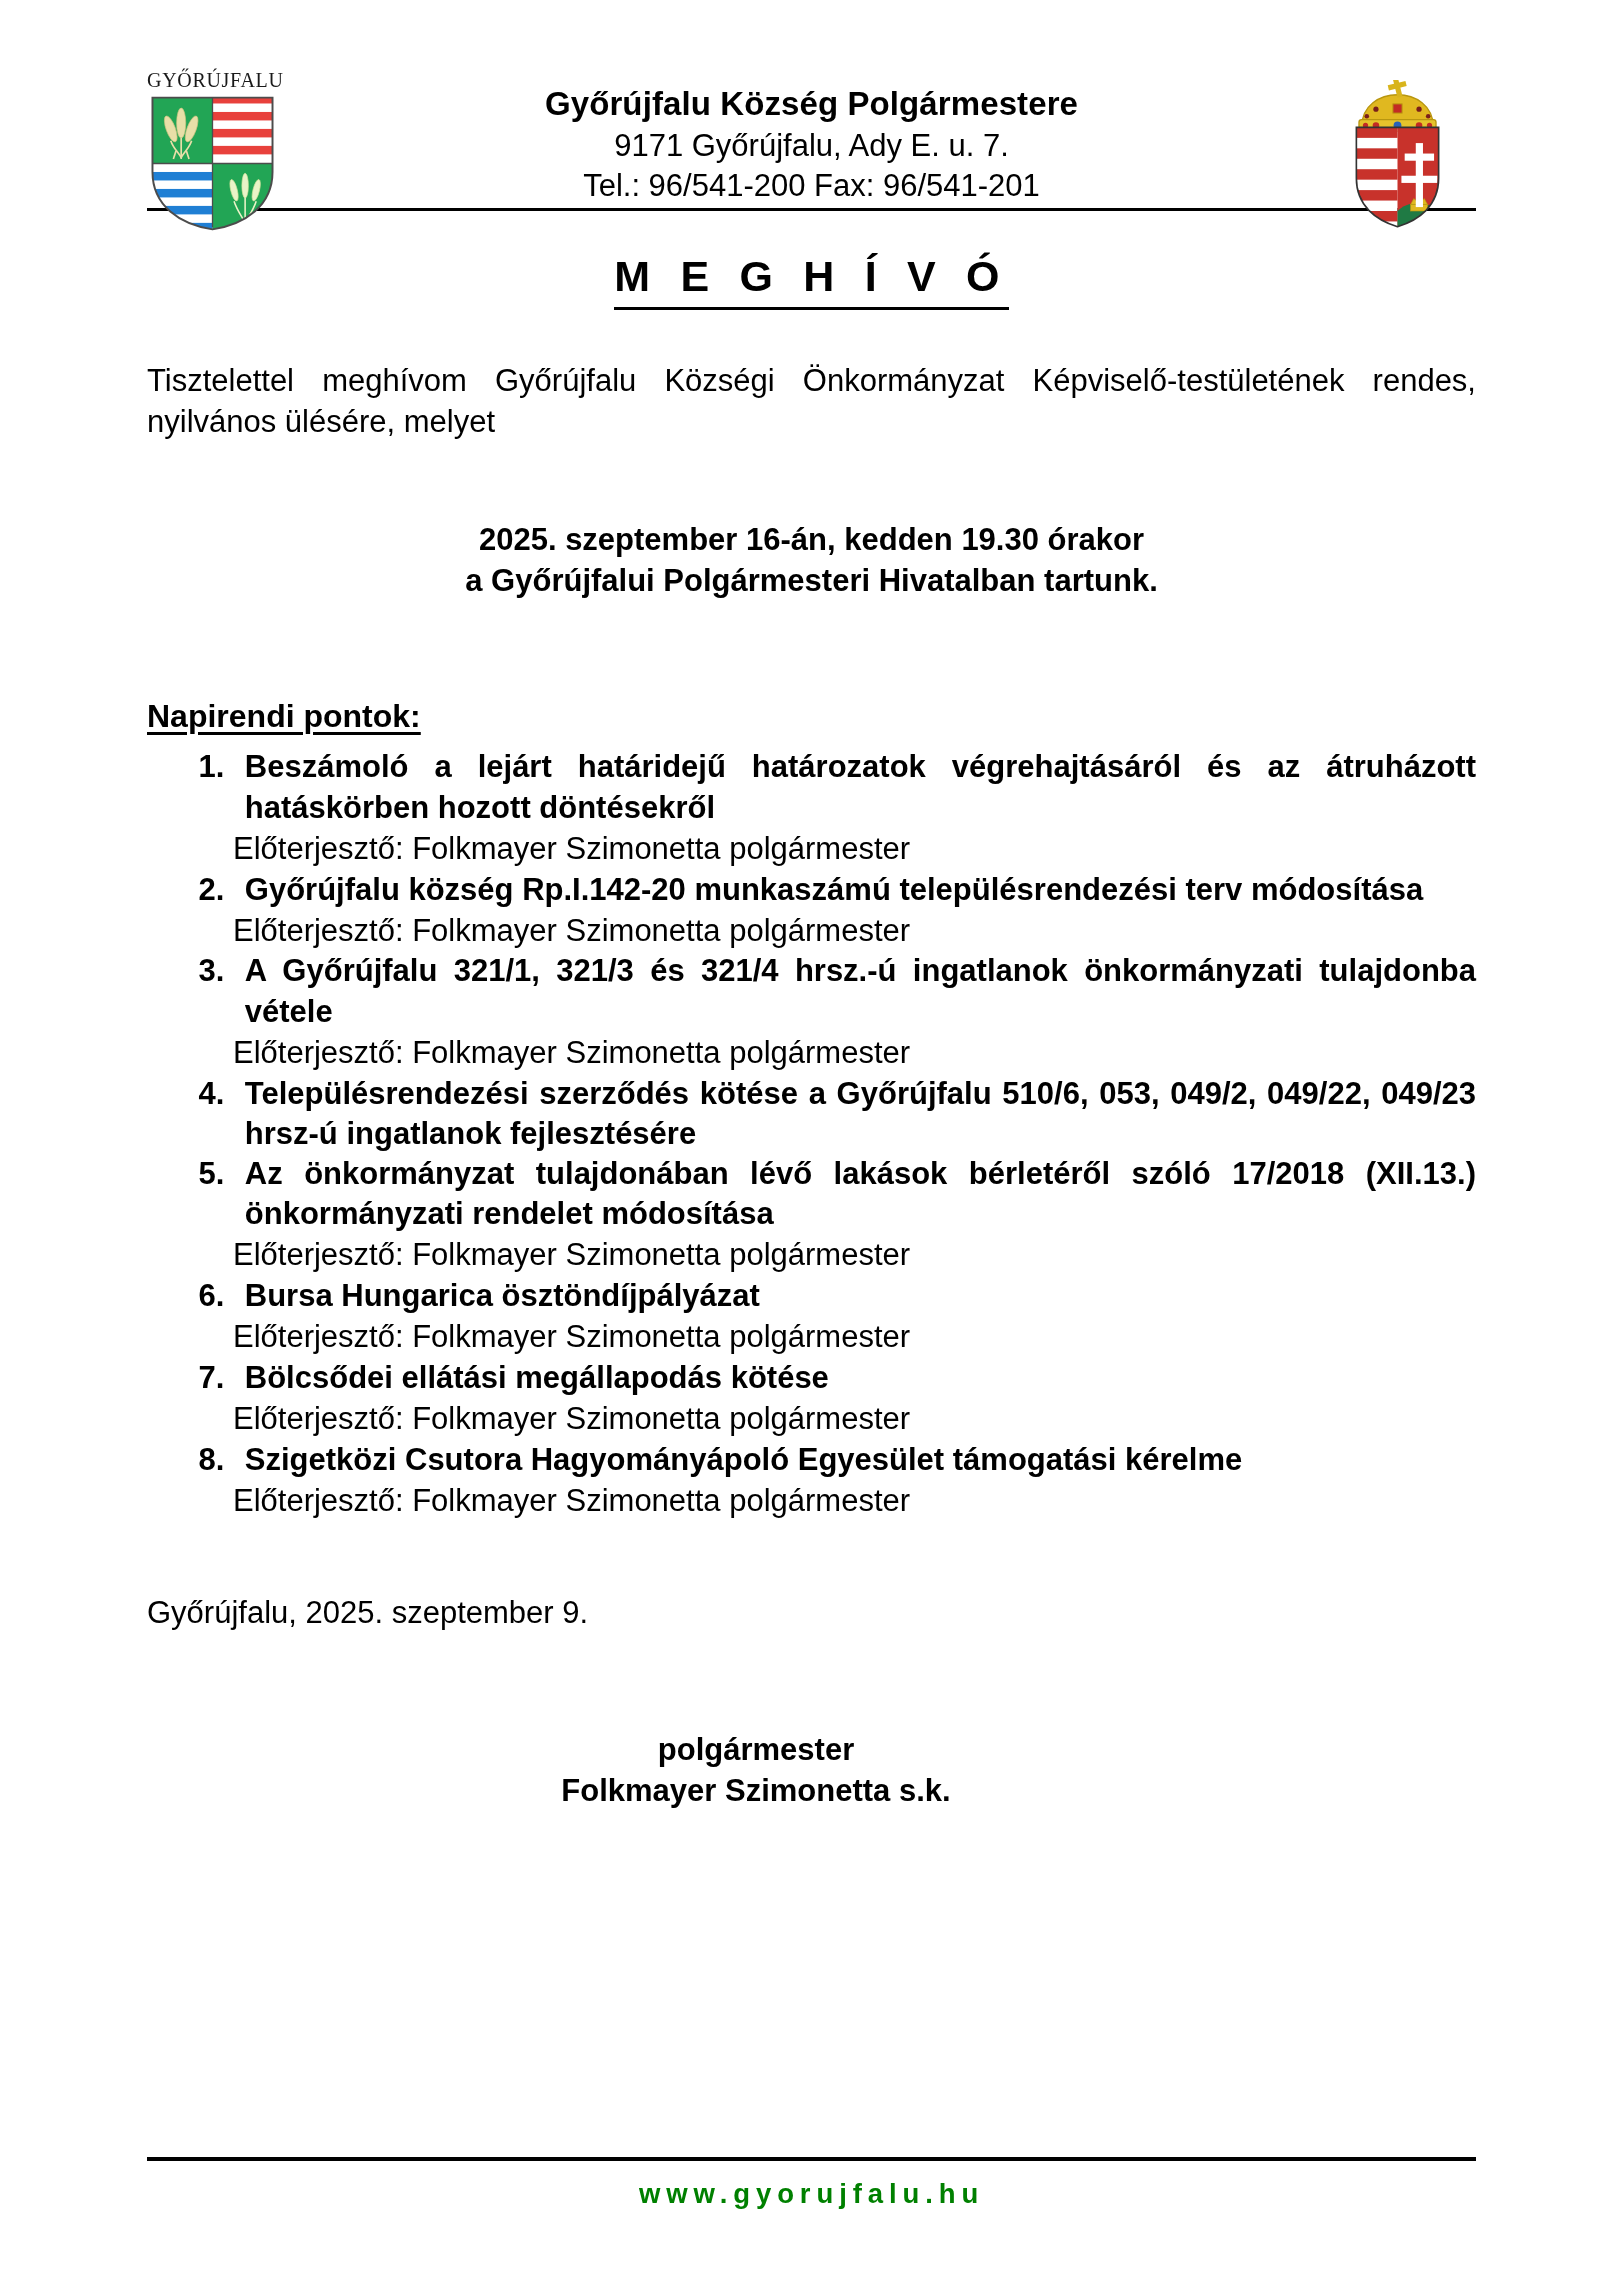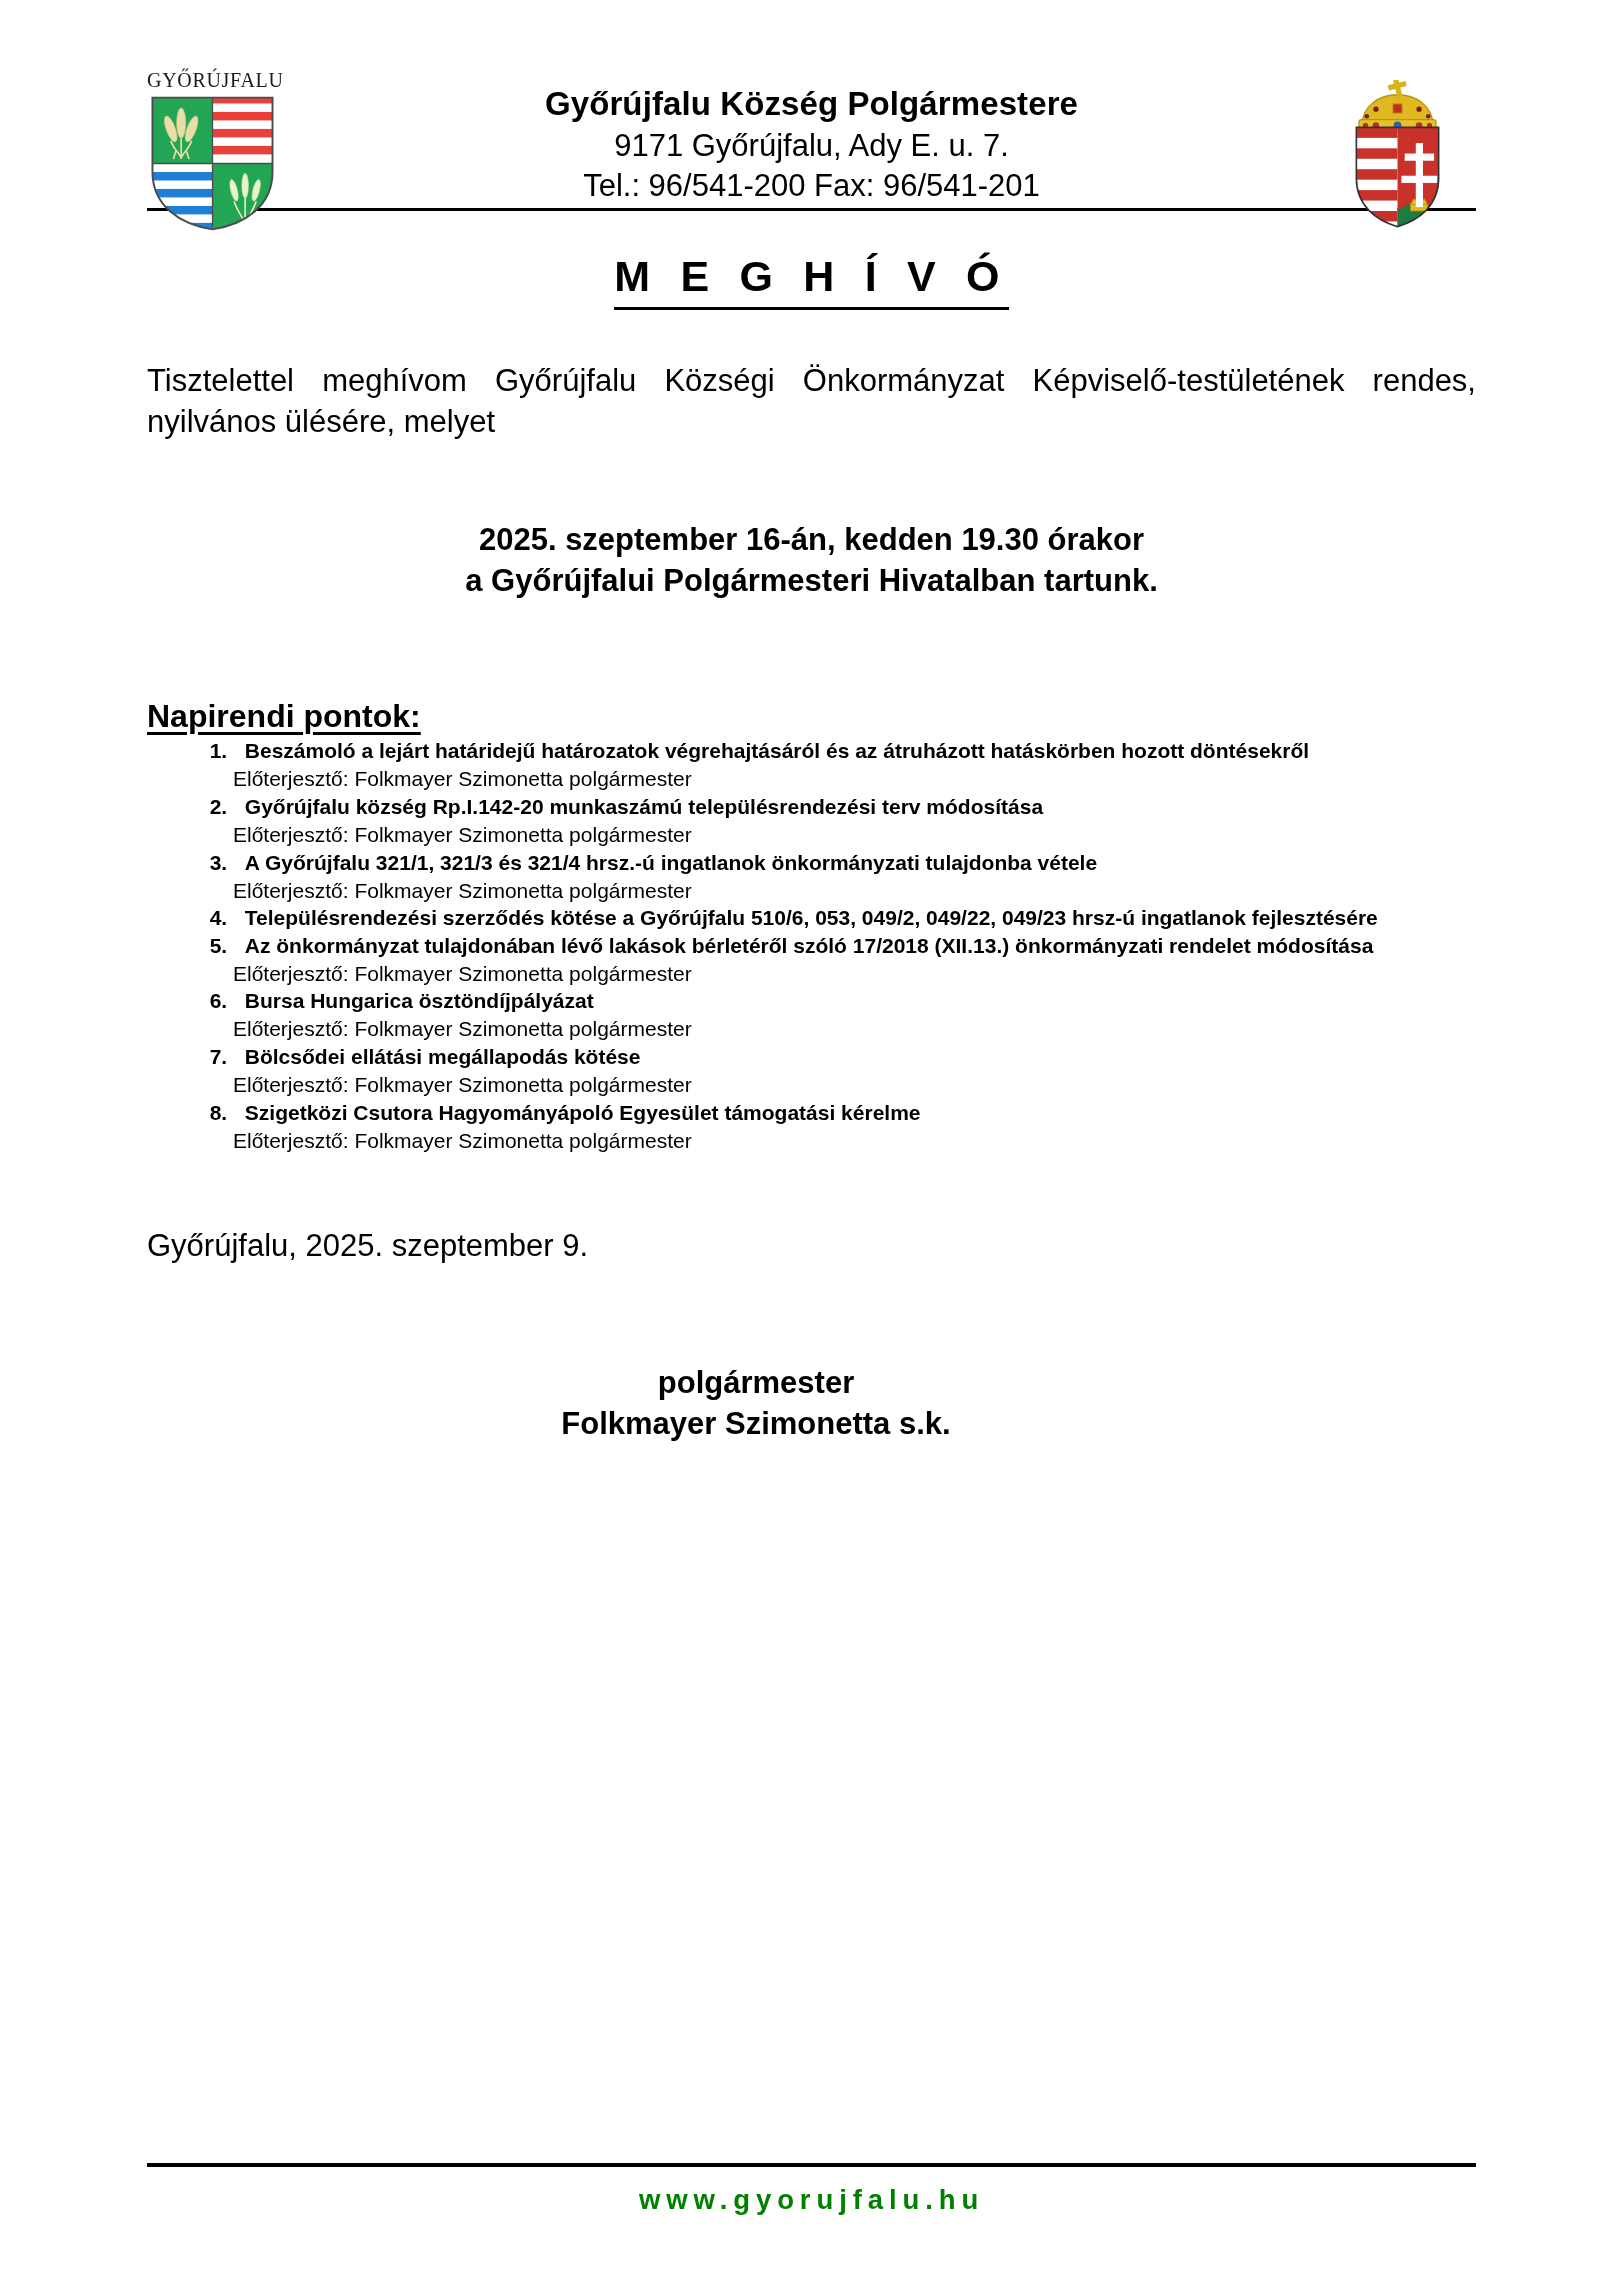--- a/index.html
+++ b/index.html
@@ -110,25 +110,25 @@
 
   
   .agenda-heading {
     margin-top: 97px;
     font-size: 32px;
     font-weight: bold;
     text-decoration: underline;
     text-underline-offset: 4.6px;
   }
   ol.agenda {
-    margin: 2px 0 0 0;
+    margin: 12px 0 0 0;
     padding-left: 86px;
     list-style-position: outside;
     list-style-type: decimal;
-    font-size: 21px;
+    font-size: 31px;
   }
   ol.agenda > li {
     font-weight: bold;
     margin-bottom: 0px;
     padding-left: 11.8px;
   }
   ol.agenda > li .item-title {
     display: block;
     text-align: justify;
     text-justify: inter-word;
@@ -155,21 +155,21 @@
     font-weight: bold;
     line-height: 1.33;
     padding-right: 111px;
   }
 
   
   .footer {
     position: absolute;
     left: 147px;
     right: 147px;
-    bottom: 79px;
+    bottom: 85px;
   }
   .footer-rule {
     border: none;
     border-top: 4.6px solid #000000;
     margin: 0 0 17px 0;
   }
   .footer-url {
     text-align: center;
     font-size: 27.5px;
     font-weight: bold;

